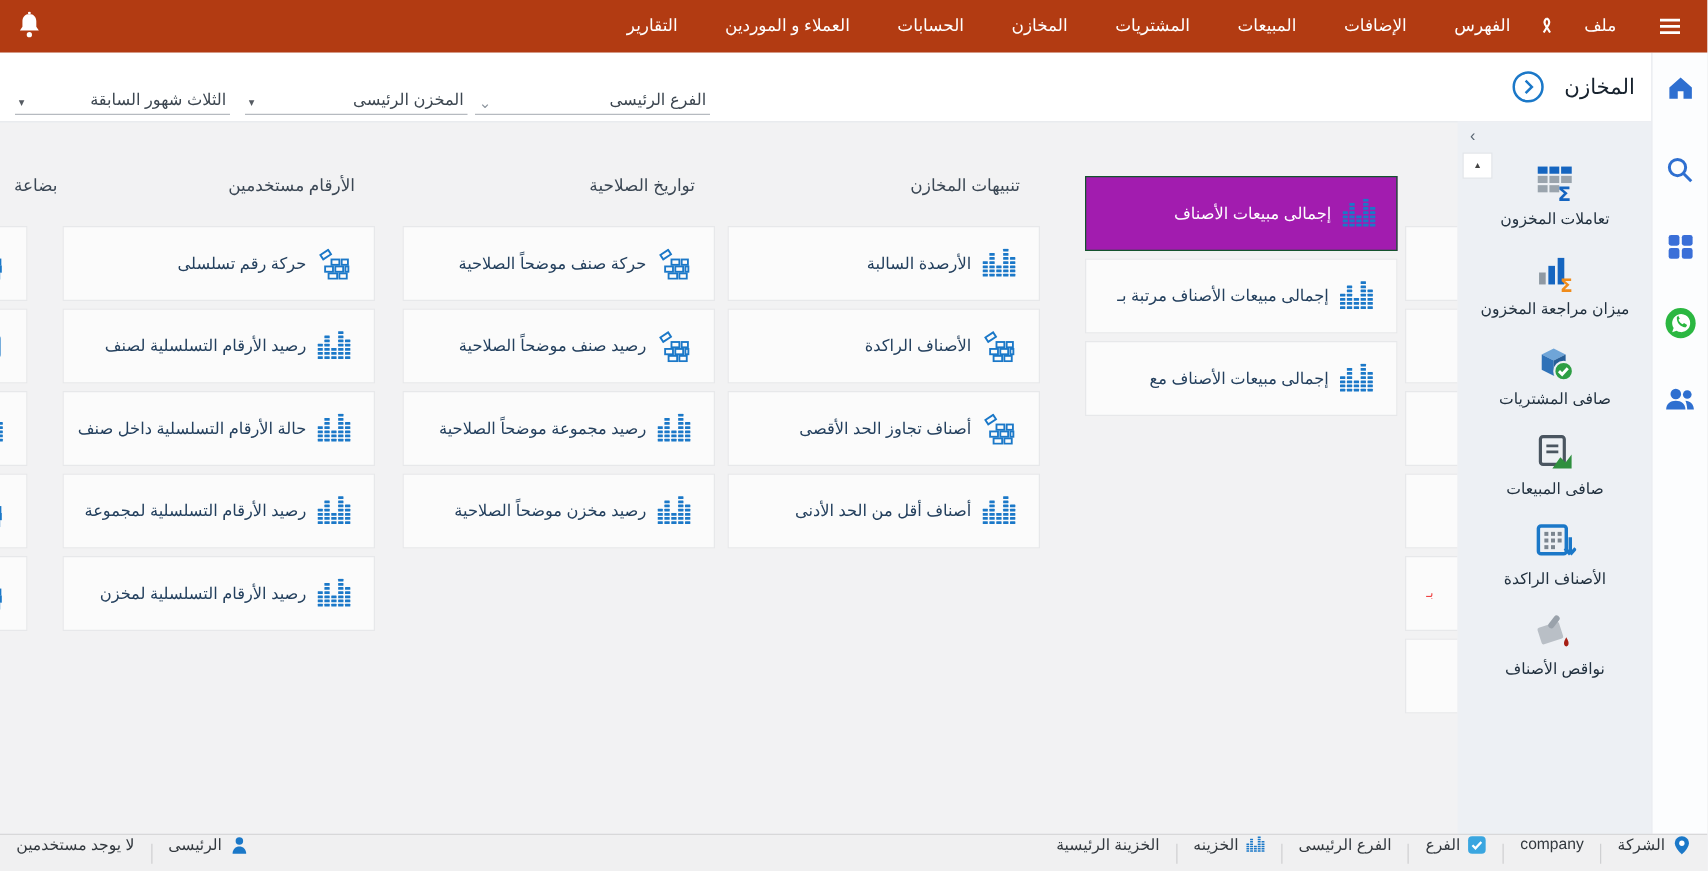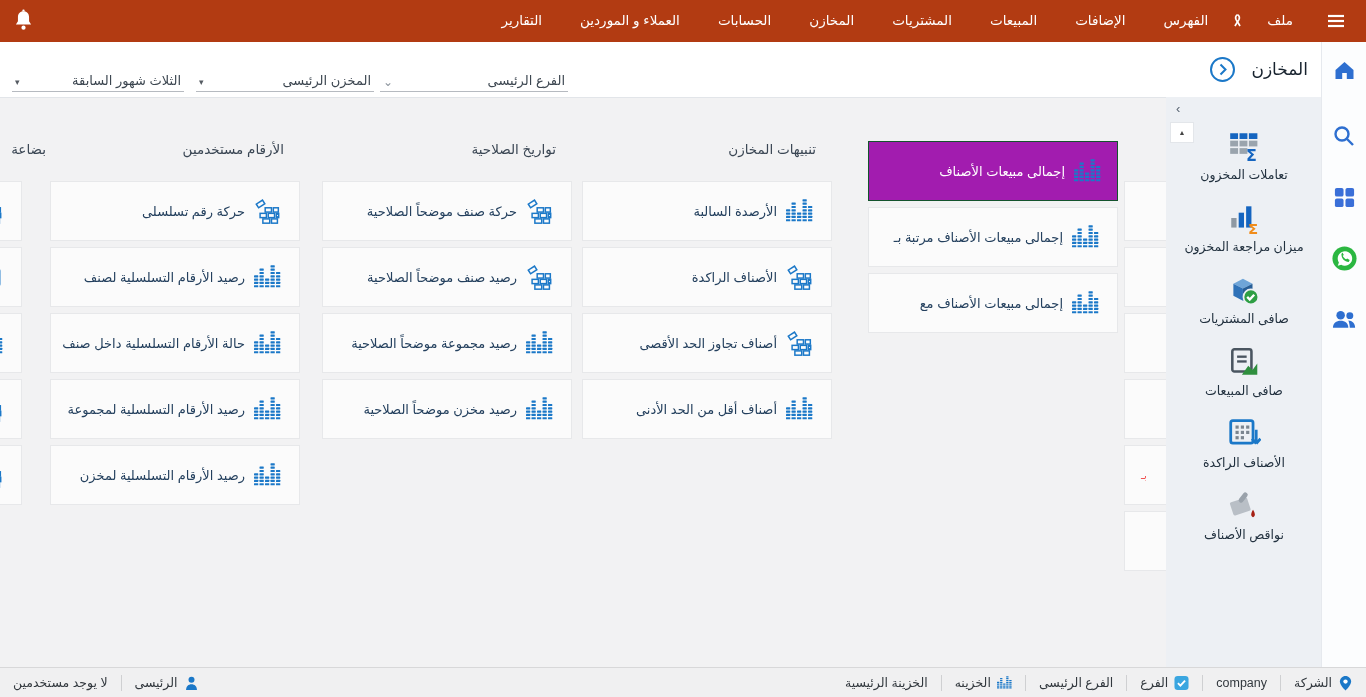--- a/index.html
+++ b/index.html
@@ -56,21 +56,21 @@
   .card .icon svg{width:27px;height:25px}
   .card-label{font-size:13px;color:#24405e;white-space:nowrap}
   .card.hl{background:#a21caf;border:1px solid #14532d;padding:0 16px}
   .card.hl .card-label{color:#ffffff}
   .partial-label{position:absolute;left:16px;top:50%;transform:translateY(-50%);font-size:10px;color:#ef4444}
   
   .statusbar{position:absolute;bottom:0;right:0;left:0;height:29px;background:#f0f0f1;border-top:1px solid #d8d8d9;
     display:flex;align-items:center;font-size:12.5px;color:#32383e;z-index:40}
   .sb-group{display:flex;align-items:center;height:100%}
   .sb-left{margin-right:auto}
-  .sb-item{display:flex;align-items:center;gap:6px;padding:0 13px;height:100%;white-space:nowrap}
+  .sb-item{display:flex;gap:6px;padding:0 13px;height:100%;white-space:nowrap}
   .sb-item .icon svg{width:15px;height:16px}
   .sb-sep{width:1px;height:16px;background:#cfd0d2}
 </style>
 </head>
 <body>
 
 <div class="topbar">
   <div class="topbar-menu">
       <span class="icon hamburger">
         <svg viewBox="0 0 20 20" stroke="#fff" stroke-width="2.2">

